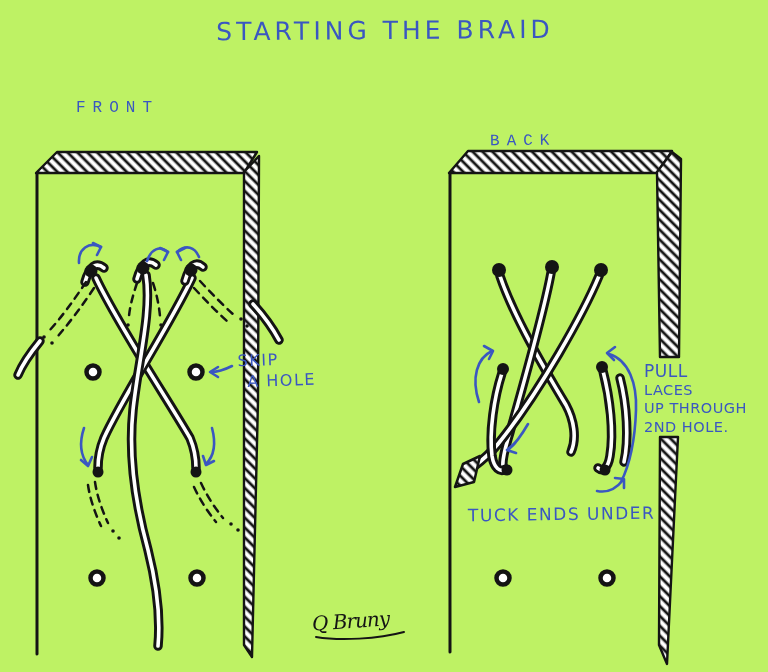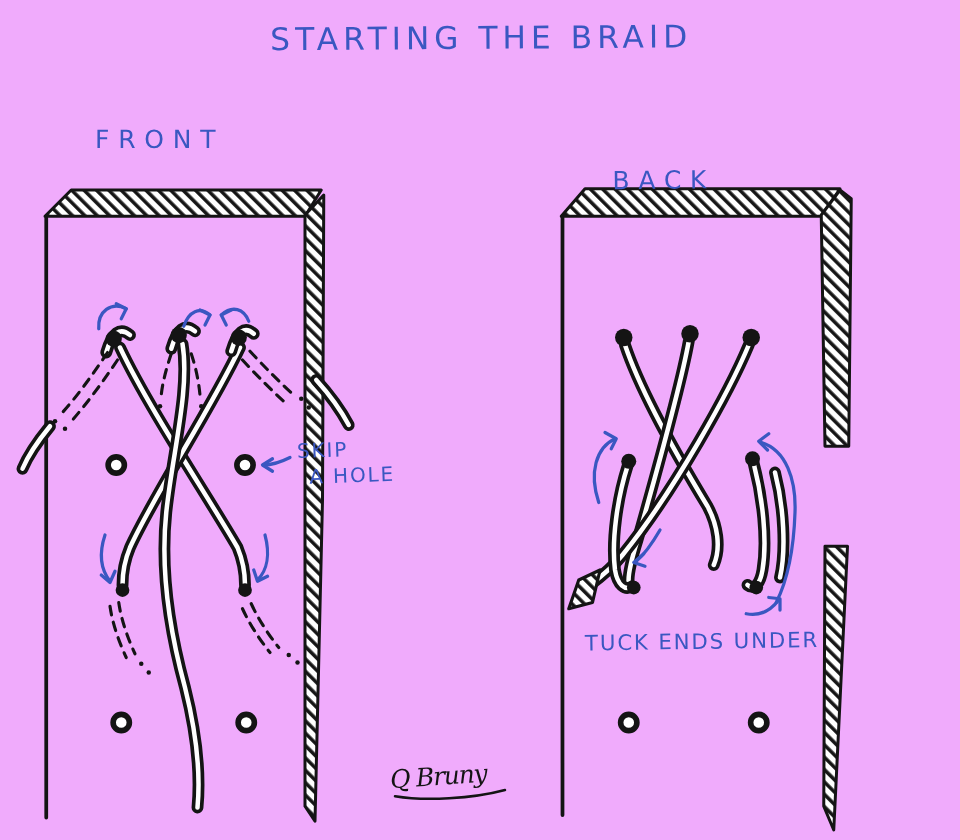--- a/index.html
+++ b/index.html
@@ -1,23 +1,23 @@
 <!DOCTYPE html>
 <html><head>
 <meta charset="utf-8">
 <style>
   html,body{margin:0;padding:0;background:#ffffff;}
   .canvas{
-    position:relative;width:768px;height:672px;background:#f0abfc;
+    position:relative;width:768px;height:672px;background:#bef264;
     font-family:"DejaVu Sans",sans-serif;overflow:hidden;
   }
   svg{position:absolute;left:0;top:0;}
   .txt{position:absolute;color:#3a57c1;white-space:nowrap;}
   .title{left:190px;top:16px;width:390px;text-align:center;font-size:25px;letter-spacing:4px;font-weight:500;transform:rotate(-0.4deg);}
-  .panel-label{font-size:20px;letter-spacing:7px;font-weight:500;}
+  .panel-label{font-size:16px;letter-spacing:7px;font-weight:500;font-family:Liberation Mono, monospace;}
   .front-label{left:76px;top:99px;}
   .back-label{left:490px;top:99px;transform:rotate(-0.6deg);margin-top:33px;}
   .skip{left:238px;top:349px;font-size:16px;letter-spacing:1.5px;font-weight:500;line-height:21px;transform:rotate(-2deg);}
   .skip .l2{margin-left:9px;}
   .pull{left:644px;top:362px;font-size:14.5px;letter-spacing:0.5px;font-weight:500;line-height:18.5px;}
   .pull .big{font-size:17px;}
   .tuck{left:468px;top:504px;font-size:17px;letter-spacing:1.5px;font-weight:500;transform:rotate(-0.8deg);}
   .signature{position:absolute;left:312px;top:609px;color:#141414;font-family:"DejaVu Serif",serif;font-style:italic;font-size:20px;letter-spacing:-1px;transform:rotate(-4deg);}
   
   .edge{fill:none;stroke:#141414;stroke-width:3;stroke-linecap:round;}
@@ -180,17 +180,23 @@
 
   <div class="txt title">STARTING THE BRAID</div>
   <div class="txt panel-label front-label">FRONT</div>
   <div class="txt panel-label back-label">BACK</div>
 
   <div class="txt skip">
     <div>SKIP</div>
     <div class="l2">A HOLE</div>
   </div>
 
+  <div class="txt pull">
+    <div class="big">PULL</div>
+    <div>LACES</div>
+    <div>UP THROUGH</div>
+    <div>2ND HOLE.</div>
+  </div>
 
   <div class="txt tuck">TUCK ENDS UNDER</div>
 
   <div class="signature">Q Bruny</div>
 </div>
 
 </body></html>

